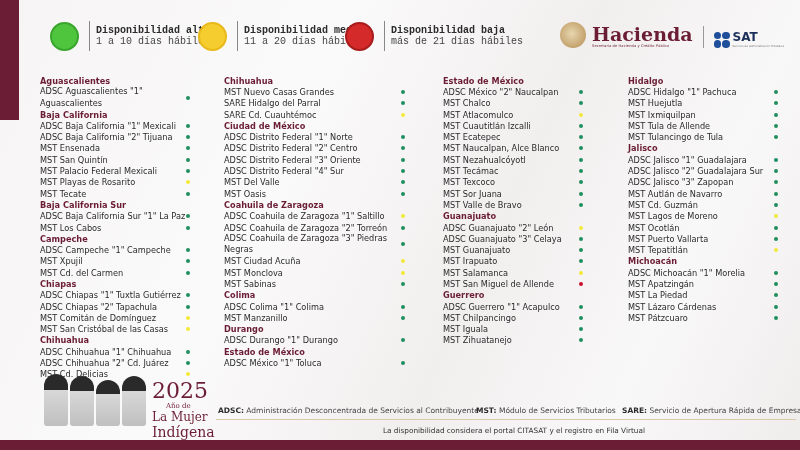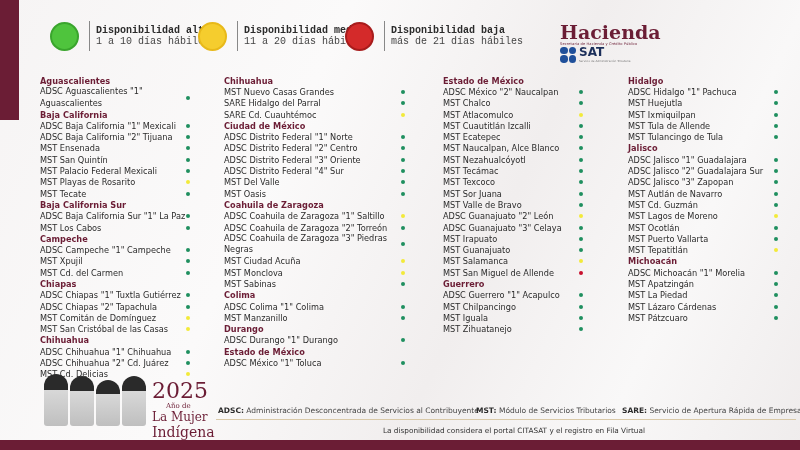--- a/index.html
+++ b/index.html
@@ -13,21 +13,21 @@
   .left-bar { position: absolute; left: 0; top: 0; width: 19px; height: 120px; background: #6b1d35; }
   .bottom-bar { position: absolute; left: 0; bottom: 0; width: 800px; height: 10px; background: #6b1d35; }
 
   .legend { position: absolute; top: 19px; height: 34px; display: flex; align-items: center; }
   .legend .circle { width: 29px; height: 29px; border-radius: 50%; margin-right: 10px; }
   .legend .sep { width: 1px; height: 30px; background: #888; margin-right: 6px; }
   .legend .txt { font-size: 10px; line-height: 11px; font-family: Liberation Mono, monospace; }
   .legend .txt .t1 { font-weight: bold; color: #2b2b2b; }
   .legend .txt .t2 { color: #444; }
 
-  .logos { position: absolute; top: 22px; left: 560px; height: 36px; display: flex; align-items: flex-start; flex-direction: column; }
+  .logos { position: absolute; top: 12px; left: 560px; height: 36px; display: flex; align-items: flex-end; }
   .escudo { width: 26px; height: 26px; border-radius: 50%; background: radial-gradient(circle at 45% 45%, #e8d6b0, #c6a671 65%, #a88a58); margin-right: 6px; }
   .hacienda { display: flex; flex-direction: column; }
   .hacienda .name { font-family: "DejaVu Serif", serif; font-size: 19px; font-weight: bold; color: #6b1d35; line-height: 20px; }
   .hacienda .sub { font-size: 3.6px; color: #6b1d35; letter-spacing: 0.1px; }
   .logo-sep { width: 1px; height: 22px; background: #999; margin: 0 10px; }
   .sat { display: flex; align-items: center; }
   .sat-dots { width: 16px; height: 16px; display: grid; grid-template-columns: 1fr 1fr; gap: 1px; margin-right: 3px; }
   .sat-dots span { background: #1f4f9a; border-radius: 50%; }
   .sat-text { display: flex; flex-direction: column; }
   .sat-text .n { font-size: 12px; font-weight: bold; color: #1c2f5a; line-height: 13px; }
@@ -316,34 +316,35 @@
       <span class="dot" style="left: 136px; background: rgb(31, 143, 95);"></span>
     </div>
     <div class="row">
       <span class="lbl">MST Sor Juana</span>
       <span class="dot" style="left: 136px; background: rgb(31, 143, 95);"></span>
     </div>
     <div class="row">
       <span class="lbl">MST Valle de Bravo</span>
       <span class="dot" style="left: 136px; background: rgb(31, 143, 95);"></span>
     </div>
+    <div class="row state">Guanajuato</div>
     <div class="row">
       <span class="lbl">ADSC Guanajuato "2" León</span>
       <span class="dot" style="left: 136px; background: rgb(242, 234, 58);"></span>
     </div>
     <div class="row">
       <span class="lbl">ADSC Guanajuato "3" Celaya</span>
       <span class="dot" style="left: 136px; background: rgb(31, 143, 95);"></span>
     </div>
     <div class="row">
+      <span class="lbl">MST Guanajuato</span>
+      <span class="dot" style="left: 136px; background: rgb(31, 143, 95);"></span>
+    </div>
+    <div class="row">
       <span class="lbl">MST Irapuato</span>
-      <span class="dot" style="left: 136px; background: rgb(31, 143, 95);"></span>
-    </div>
-    <div class="row">
-      <span class="lbl">MST Guanajuato</span>
       <span class="dot" style="left: 136px; background: rgb(31, 143, 95);"></span>
     </div>
     <div class="row">
       <span class="lbl">MST Salamanca</span>
       <span class="dot" style="left: 136px; background: rgb(242, 234, 58);"></span>
     </div>
     <div class="row">
       <span class="lbl">MST San Miguel de Allende</span>
       <span class="dot" style="left: 136px; background: rgb(200, 16, 46);"></span>
     </div>

